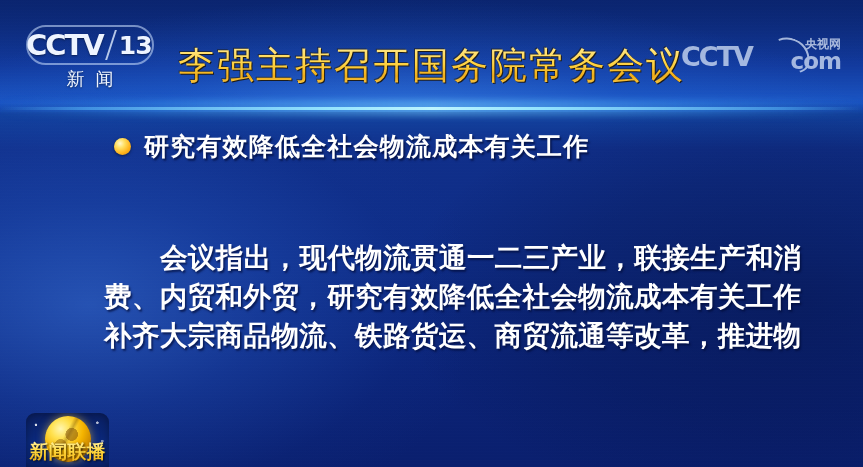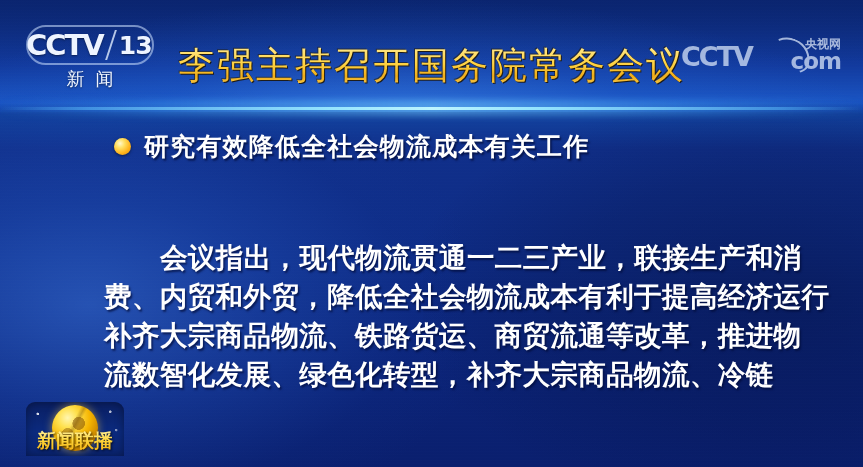--- a/index.html
+++ b/index.html
@@ -261,22 +261,22 @@
     letter-spacing: 0.4px;
     line-height: 39px;
     text-shadow: 1.5px 1.5px 2px rgba(0,12,55,.7);
     white-space: nowrap;
   }
   .body-line.first { text-indent: 56px; }
 
   
   .xwlb {
     position: absolute;
-    left: 26px; top: 402px;
-    width: 98px; height: 54px;
+    left: 26px; top: 413px;
+    width: 83px; height: 54px;
     border-radius: 9px 9px 0 0;
     overflow: hidden;
     background: linear-gradient(180deg, #0a1f62 0%, #0b2a7e 55%, #0a2472 100%);
     box-shadow: 0 0 10px rgba(0,0,0,.35) inset;
   }
   .xwlb-globe {
     position: absolute;
     left: 50%; top: 3px;
     transform: translateX(-50%);
     width: 46px; height: 46px;
@@ -353,23 +353,22 @@
 
   <div class="headline">李强主持召开国务院常务会议</div>
 
   <div class="subline">
     <span class="bullet"></span>
     <span class="subline-text">研究有效降低全社会物流成本有关工作</span>
   </div>
 
   <div class="body-block">
     <div class="body-line first">会议指出，现代物流贯通一二三产业，联接生产和消</div>
-    <div class="body-line">费、内贸和外贸，降低全社会物流成本有利于提高经济运行</div>
+    <div class="body-line">费、内贸和外贸，研究有效降低全社会物流成本有关工作</div>
     <div class="body-line">补齐大宗商品物流、铁路货运、商贸流通等改革，推进物</div>
-    <div class="body-line">流数智化发展、绿色化转型，补齐大宗商品物流、冷链</div>
   </div>
 
   <div class="xwlb">
     <div class="xwlb-stars"></div>
     <div class="xwlb-globe"></div>
     <div class="xwlb-text">新闻联播</div>
   </div>
 
 </div>
 

